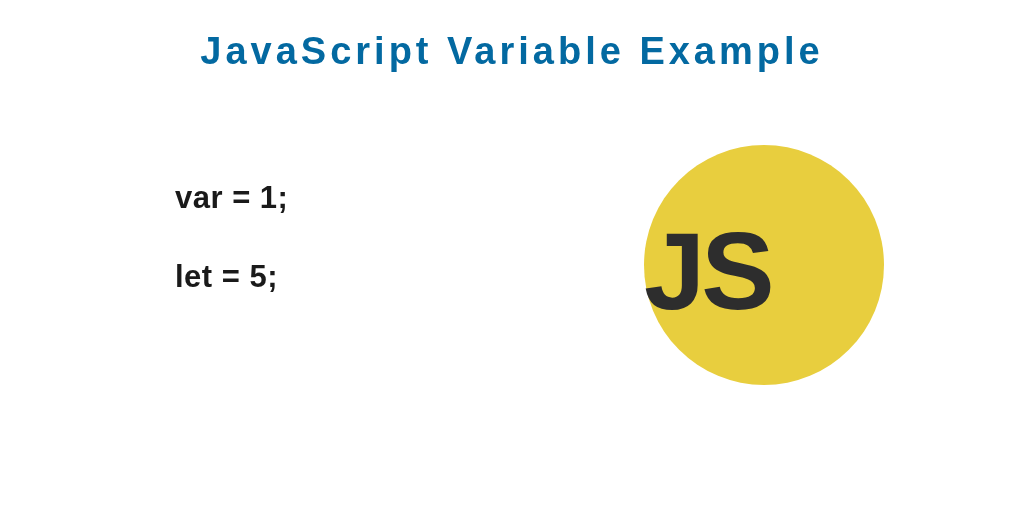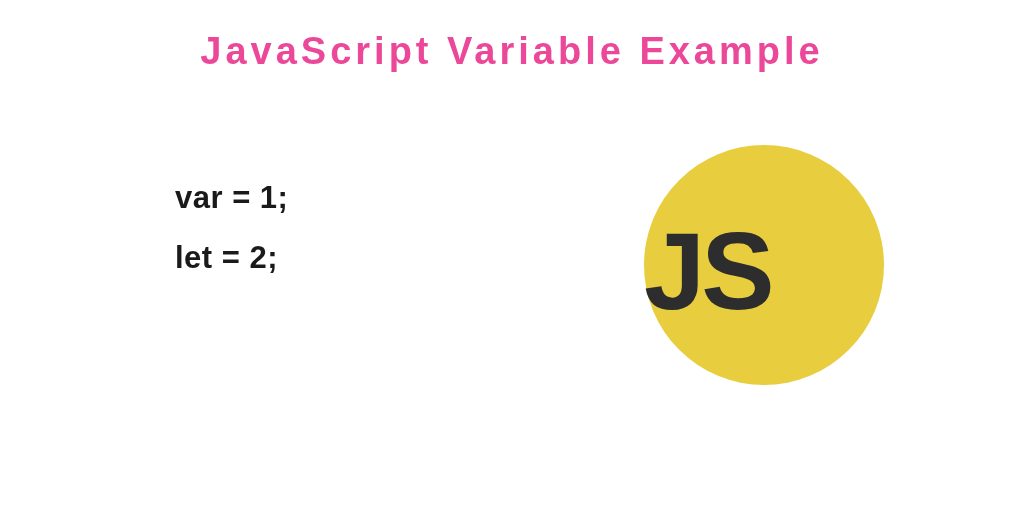--- a/index.html
+++ b/index.html
@@ -17,29 +17,29 @@
     }
     .title {
       position: absolute;
       top: 30px;
       left: 0;
       right: 0;
       text-align: center;
       font-size: 38px;
       font-weight: 900;
       letter-spacing: 4px;
-      color: #ec4899;
+      color: #0369a1;
     }
     .code-block {
       position: absolute;
       top: 180px;
       left: 175px;
       display: flex;
       flex-direction: column;
-      gap: 24px;
+      gap: 43px;
     }
     .code-line {
       font-size: 31px;
       font-weight: 900;
       color: #1a1a1a;
       letter-spacing: 0.5px;
     }
     .js-badge {
       position: absolute;
       top: 145px;
@@ -60,18 +60,18 @@
       margin-top: 10px;
     }
   </style>
 </head>
 <body>
 
 <h1 class="title">JavaScript Variable Example</h1>
 
 <div class="code-block">
   <div class="code-line">var = 1;</div>
-  <div class="code-line">let = 2;</div>
+  <div class="code-line">let = 5;</div>
 </div>
 
 <div class="js-badge">
   <span class="js-text">JS</span>
 </div>
 
 </body></html>

